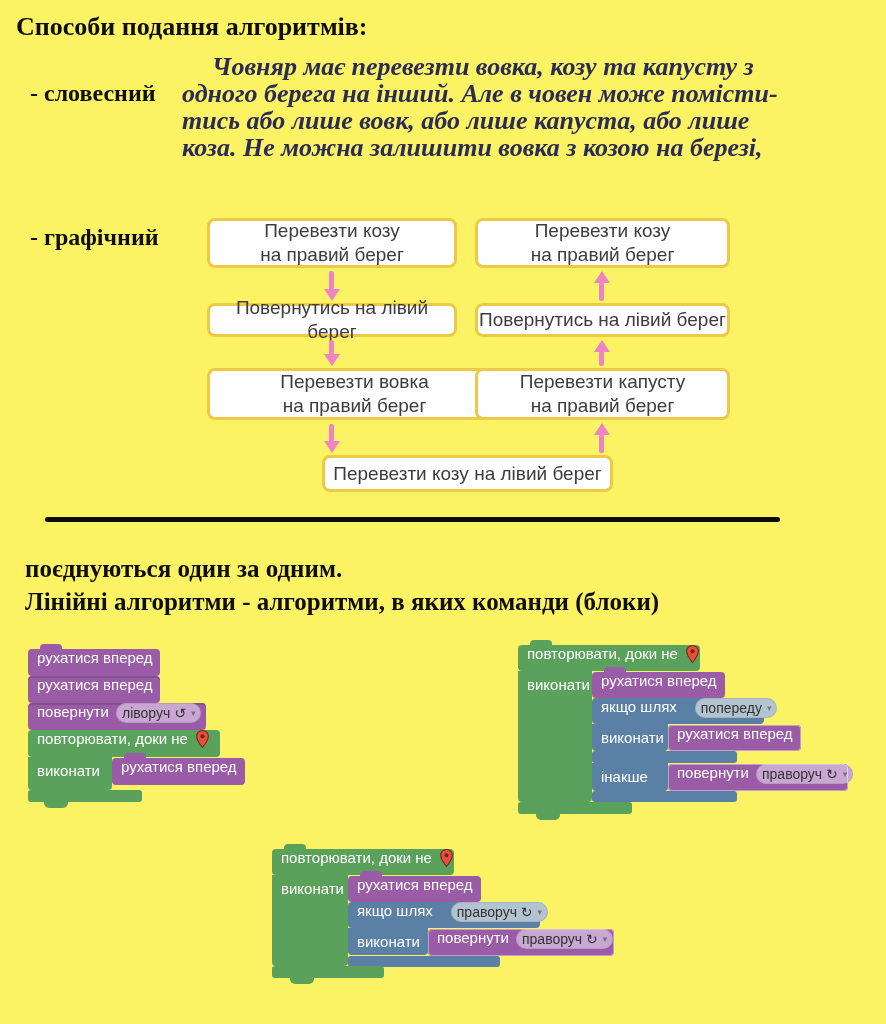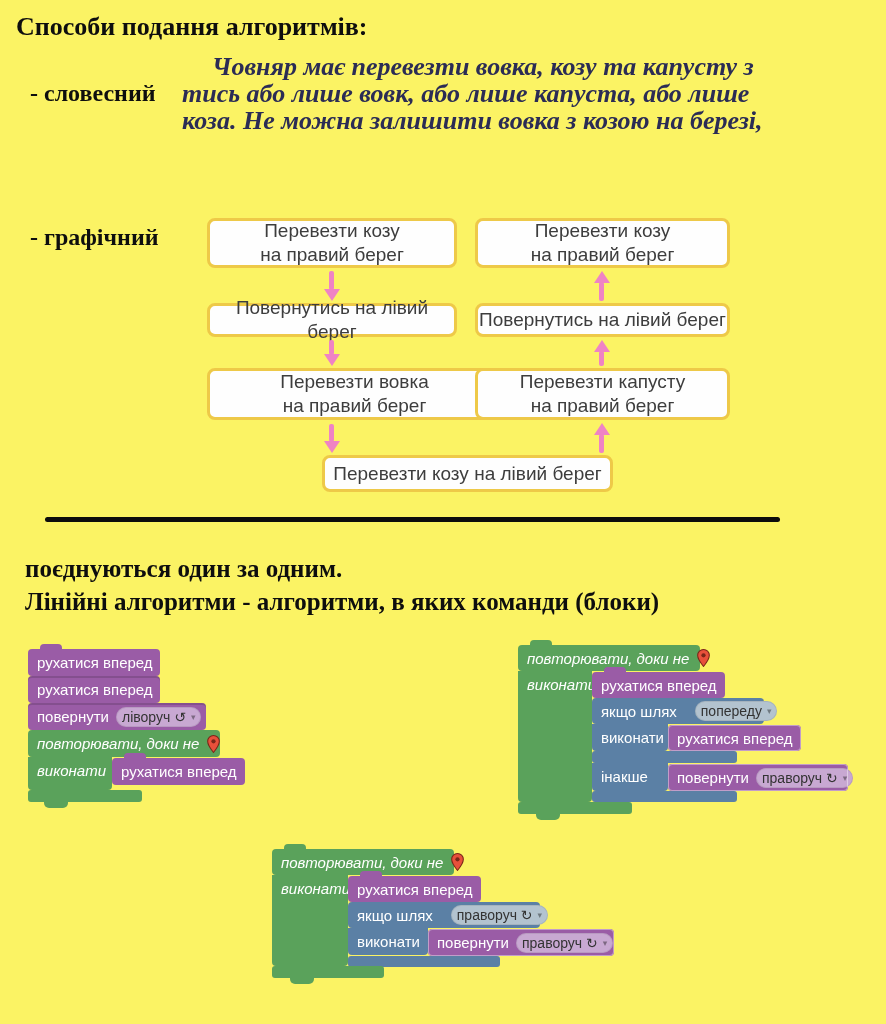--- a/index.html
+++ b/index.html
@@ -32,25 +32,25 @@
   .arr .stem{position:absolute;left:5px;width:5px;background:var(--arrow-pink,#ef83c4);border-radius:2px;}
   .arr .head{position:absolute;left:0;width:0;height:0;border-left:8px solid transparent;border-right:8px solid transparent;}
   .arr.down .stem{top:0;bottom:11px;}
   .arr.down .head{bottom:0;border-top:12px solid var(--arrow-pink,#ef83c4);}
   .arr.up .stem{bottom:0;top:11px;}
   .arr.up .head{top:0;border-bottom:12px solid var(--arrow-pink,#ef83c4);}
   
   .divider{background:#0c0c0c;border-radius:3px;}
   
   .blk{
-    display:flex;align-items:center;color:#fff;font-size:15px;
+    display:flex;align-items:flex-start;color:#fff;font-size:15px;
     padding:0 9px;box-sizing:border-box;border-radius:4px;white-space:nowrap;
   }
   .p{background:var(--block-purple,#9a5ca6);}
-  .g{background:var(--block-green,#5aa25b);font-style:italic;}
+  .g{background:var(--block-green,#5aa25b);}
   .b{background:var(--block-blue,#5b80a5);gap:11px;}
   .bar{border-radius:3px;}
   .seam{box-shadow:inset 0 2px 0 rgba(0,0,0,.14);}
   .nest-outline{outline:1px solid rgba(255,255,255,.4);outline-offset:-1px;}
   .slot-label{align-items:flex-start;padding-top:5px;border-radius:0 0 4px 4px;}
   .bump{position:absolute;width:22px;height:6px;top:-5px;left:12px;border-radius:4px 4px 0 0;}
   .bump.p,.bump.g,.bump.b{position:absolute;}
   .tab{border-radius:0 0 5px 5px;}
   .dd{
     display:inline-flex;align-items:center;gap:5px;margin-left:7px;
@@ -65,20 +65,21 @@
 </head>
 <body>
 
 <div class="stage">
 
   <div class="abs serif-bold" style="left:16px;top:12px;font-size:26px;">Способи подання алгоритмів:</div>
 
   <div class="abs serif-bold" style="left:30px;top:80px;font-size:24px;">- словесний</div>
   <div class="abs verbal-par" style="left:182px;top:53px;width:600px;">
     <div class="indent">Човняр має перевезти вовка, козу та капусту з</div>
+    <div>одного берега на інший. Але в човен може помісти-</div>
     <div>тись або лише вовк, або лише капуста, або лише</div>
     <div>коза. Не можна залишити вовка з козою на березі,</div>
   </div>
 
   <div class="abs serif-bold" style="left:30px;top:224px;font-size:24px;">- графічний</div>
 
   <div class="abs fbox" style="left:207px;top:218px;width:250px;height:50px;">Перевезти козу
 на правий берег</div>
   <div class="abs fbox" style="left:207px;top:303px;width:250px;height:34px;">Повернутись на лівий берег</div>
   <div class="abs fbox" style="left:207px;top:368px;width:295px;height:52px;">Перевезти вовка

